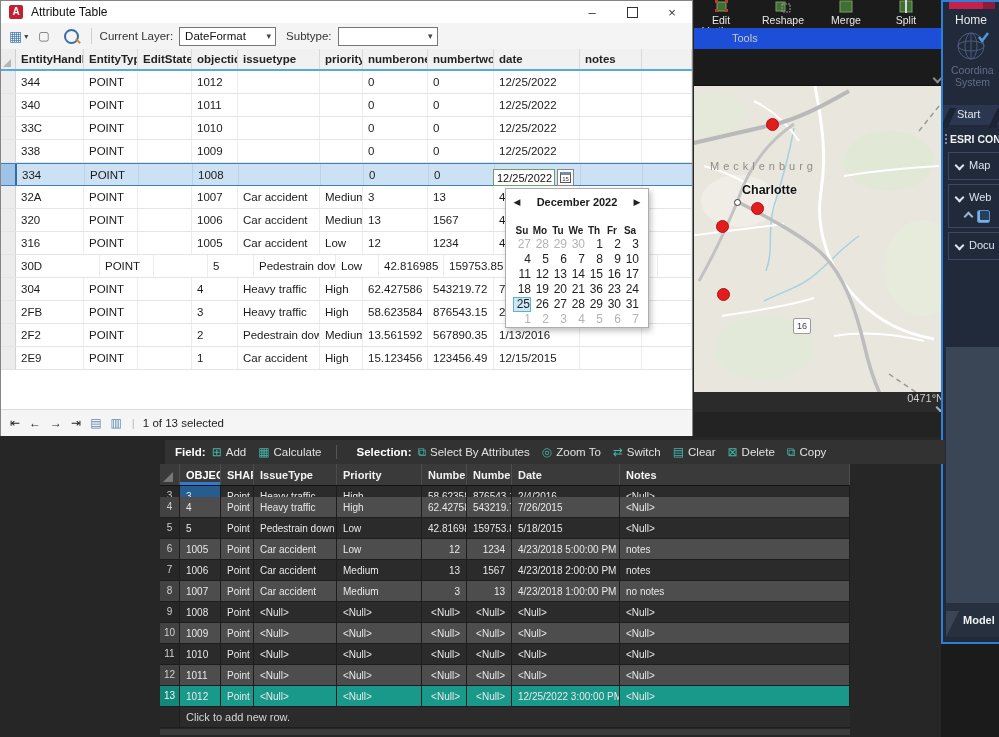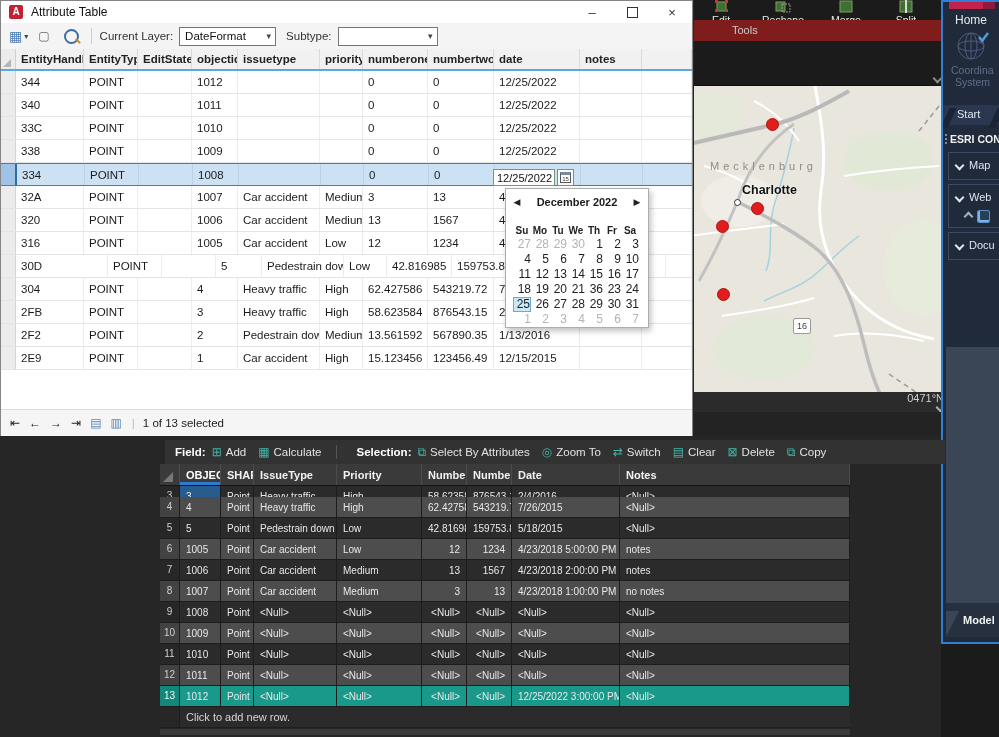--- a/index.html
+++ b/index.html
@@ -62,21 +62,21 @@
   .cald.s{background:#cbe8f6;border:1px solid #63aed6;line-height:13px;}
   
   #wstatus{position:absolute;left:0;top:408px;width:691px;height:26px;background:#f5f5f5;border-top:1px solid #dcdcdc;
            display:flex;align-items:center;font-size:11.5px;color:#222;}
   .navico{margin-left:9px;font-size:12px;color:#222;}
   .navico.pg{color:#5c87b5;}
   
   #ribbon{left:694px;top:0;width:250px;height:85px;background:#1b1b1b;}
   .rbtn{position:absolute;top:0;text-align:center;color:#e8e8e8;font-size:10.5px;line-height:11px;}
   .rbtn svg{display:block;margin:0 auto 2px;}
-  #toolsbar{position:absolute;left:0;top:20px;width:100%;height:21px;background:#7f1d1d;}
+  #toolsbar{position:absolute;left:0;top:28px;width:100%;height:21px;background:#1d4ed8;}
   #toolslbl{position:absolute;left:38px;top:4px;font-size:11px;color:#c9c9c9;}
   .chev{display:inline-block;width:5px;height:5px;border-left:2px solid currentColor;border-bottom:2px solid currentColor;
         transform:rotate(-45deg);}
   .chev.r{transform:rotate(135deg);}
   #ribchev{position:absolute;left:240px;top:75px;color:#8a8a8a;}
   
   #map{left:694px;top:85px;width:250px;height:307px;background:#e9e6de;overflow:hidden;border-top:1px solid #101010;}
   .reddot{position:absolute;width:13px;height:13px;border-radius:50%;background:#e11d1d;border:1px solid #b01212;box-sizing:border-box;}
   #citydot{position:absolute;width:7px;height:7px;border-radius:50%;background:#fff;border:1.5px solid #333;box-sizing:border-box;}
   #countylbl{position:absolute;color:#8f8d85;font-size:11px;letter-spacing:4px;}
@@ -295,21 +295,21 @@
           <div class="wtd" style="width: 82px;">Car accident</div>
           <div class="wtd" style="width: 43px;">Low</div>
           <div class="wtd" style="width: 65px;">12</div>
           <div class="wtd" style="width: 66px;">1234</div>
           <div class="wtd" style="width: 86px;">4/23/2018</div>
           <div class="wtd" style="width: 62px;"></div>
           <div class="wtd" style="flex: 1 1 0%;"></div>
         </div>
         <div class="wtr">
           <div class="wtsel"></div>
-          <div class="wtd" style="width: 92px;">30D</div>
+          <div class="wtd" style="width: 84px;">30D</div>
           <div class="wtd" style="width: 54px;">POINT</div>
           <div class="wtd" style="width: 54px;"></div>
           <div class="wtd" style="width: 46px;">5</div>
           <div class="wtd" style="width: 82px;">Pedestrain down</div>
           <div class="wtd" style="width: 43px;">Low</div>
           <div class="wtd" style="width: 65px;">42.816985</div>
           <div class="wtd" style="width: 66px;">159753.85</div>
           <div class="wtd" style="width: 86px;">5/18/2015</div>
           <div class="wtd" style="width: 62px;"></div>
           <div class="wtd" style="flex: 1 1 0%;"></div>

